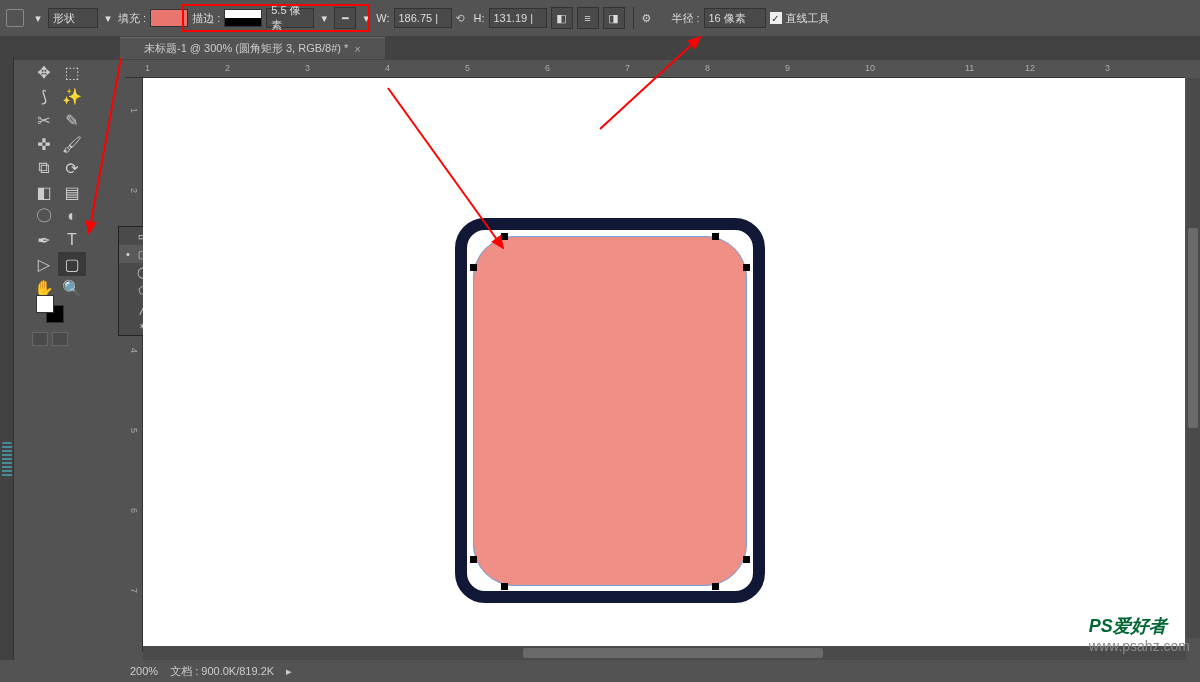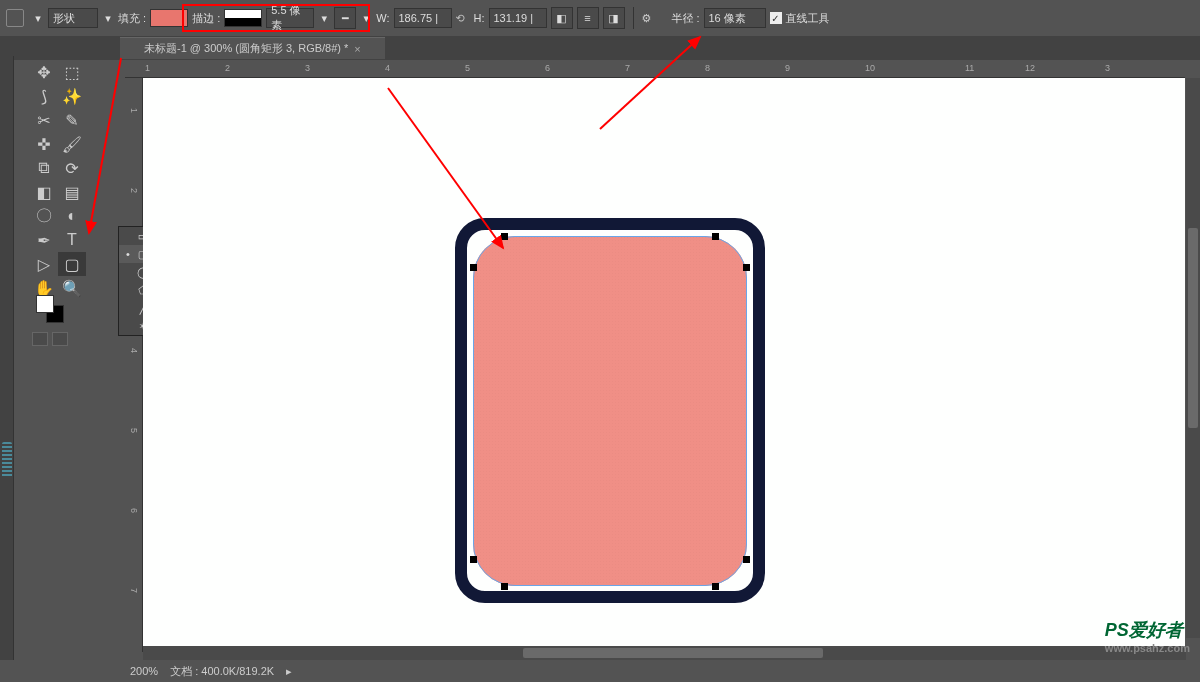--- a/index.html
+++ b/index.html
@@ -45,21 +45,21 @@
 .handle { position:absolute; width:7px; height:7px; background:#000; }
 .sel-path { position:absolute; border:1px solid #6aa6e8; border-radius:42px; }
 .status-bar { position:absolute; bottom:0; left:0; right:0; height:22px; background:#535353; display:flex; align-items:center; font-size:11px; color:#ccc; padding-left:130px; gap:12px; }
 .scroll-v { position:absolute; right:0; top:78px; width:14px; bottom:44px; background:#4a4a4a;}
 .scroll-v .thumb { position:absolute; left:2px; right:2px; top:150px; height:200px; background:#6a6a6a; border-radius:2px; }
 .scroll-h { position:absolute; bottom:22px; left:143px; right:14px; height:14px; background:#4a4a4a;}
 .scroll-h .thumb { position:absolute; top:2px; bottom:2px; left:380px; width:300px; background:#6a6a6a; border-radius:2px; }
 .arrow { position:absolute; }
 .arrow svg { overflow:visible; }
 .watermark { position:absolute; right:10px; bottom:28px; font-size:18px; color:#006633; font-style:italic; font-weight:bold; text-align:left; }
-.watermark .url { font-size:11px; color:#888; font-style:normal; font-weight:bold; display:block;}
+.watermark .url { font-size:14px; color:#888; font-style:normal; font-weight:normal; display:block;}
 .checkbox { width:12px; height:12px; background:#eee; display:flex; align-items:center; justify-content:center; color:#333; font-size:10px; }
 </style>
 </head>
 <body>
 
 <div class="options-bar">
   <div class="shape-tool-mini"></div>
   <div class="chev">▾</div>
   <div class="dropdown">
     <span>形状</span>
@@ -254,20 +254,20 @@
 
 <div class="scroll-v">
     <div class="thumb"></div>
   </div>
 <div class="scroll-h">
     <div class="thumb"></div>
   </div>
 
 <div class="status-bar">
   <span>200%</span>
-  <span>文档 : 400.0K/819.2K</span>
+  <span>文档 : 900.0K/819.2K</span>
   <span>▸</span>
 </div>
 
 <div class="watermark">
   <span>PS爱好者</span>
   <span class="url">www.psahz.com</span>
 </div>
 
 </body></html>

